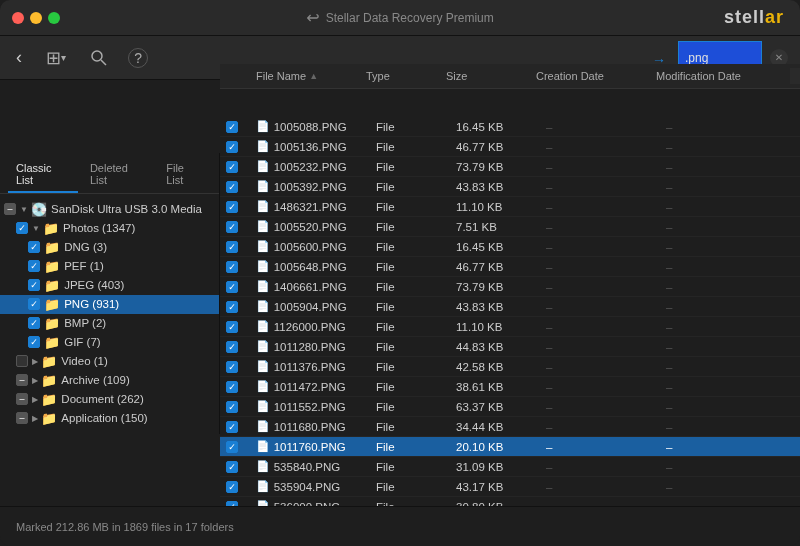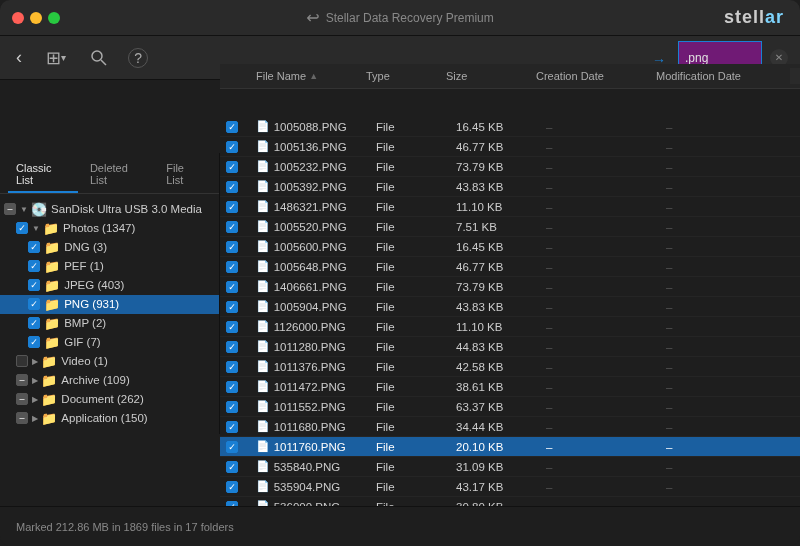--- a/index.html
+++ b/index.html
@@ -49,21 +49,21 @@
     }
     .stellar-logo {
       position: absolute;
       right: 16px;
       color: #ccc;
       font-size: 18px;
       font-weight: 700;
       letter-spacing: 1px;
     }
     .stellar-logo span {
-      color: #7dd3fc;
+      color: #eab308;
     }
 
     
     .toolbar {
       height: 44px;
       background: #2a2a2a;
       display: flex;
       align-items: center;
       padding: 0 12px;
       gap: 16px;
@@ -88,21 +88,21 @@
       font-size: 16px;
       padding: 4px;
       display: flex;
       align-items: center;
       justify-content: center;
     }
     .search-box {
       display: flex;
       align-items: center;
       gap: 4px;
-      background: #701a75;
+      background: #1d4ed8;
       border: 1.5px solid #1a7fd4;
       border-radius: 0;
       padding: 16px 6px;
       height: 24px;
     }
     .search-input {
       background: none;
       border: none;
       outline: none;
       color: #e0e0e0;

